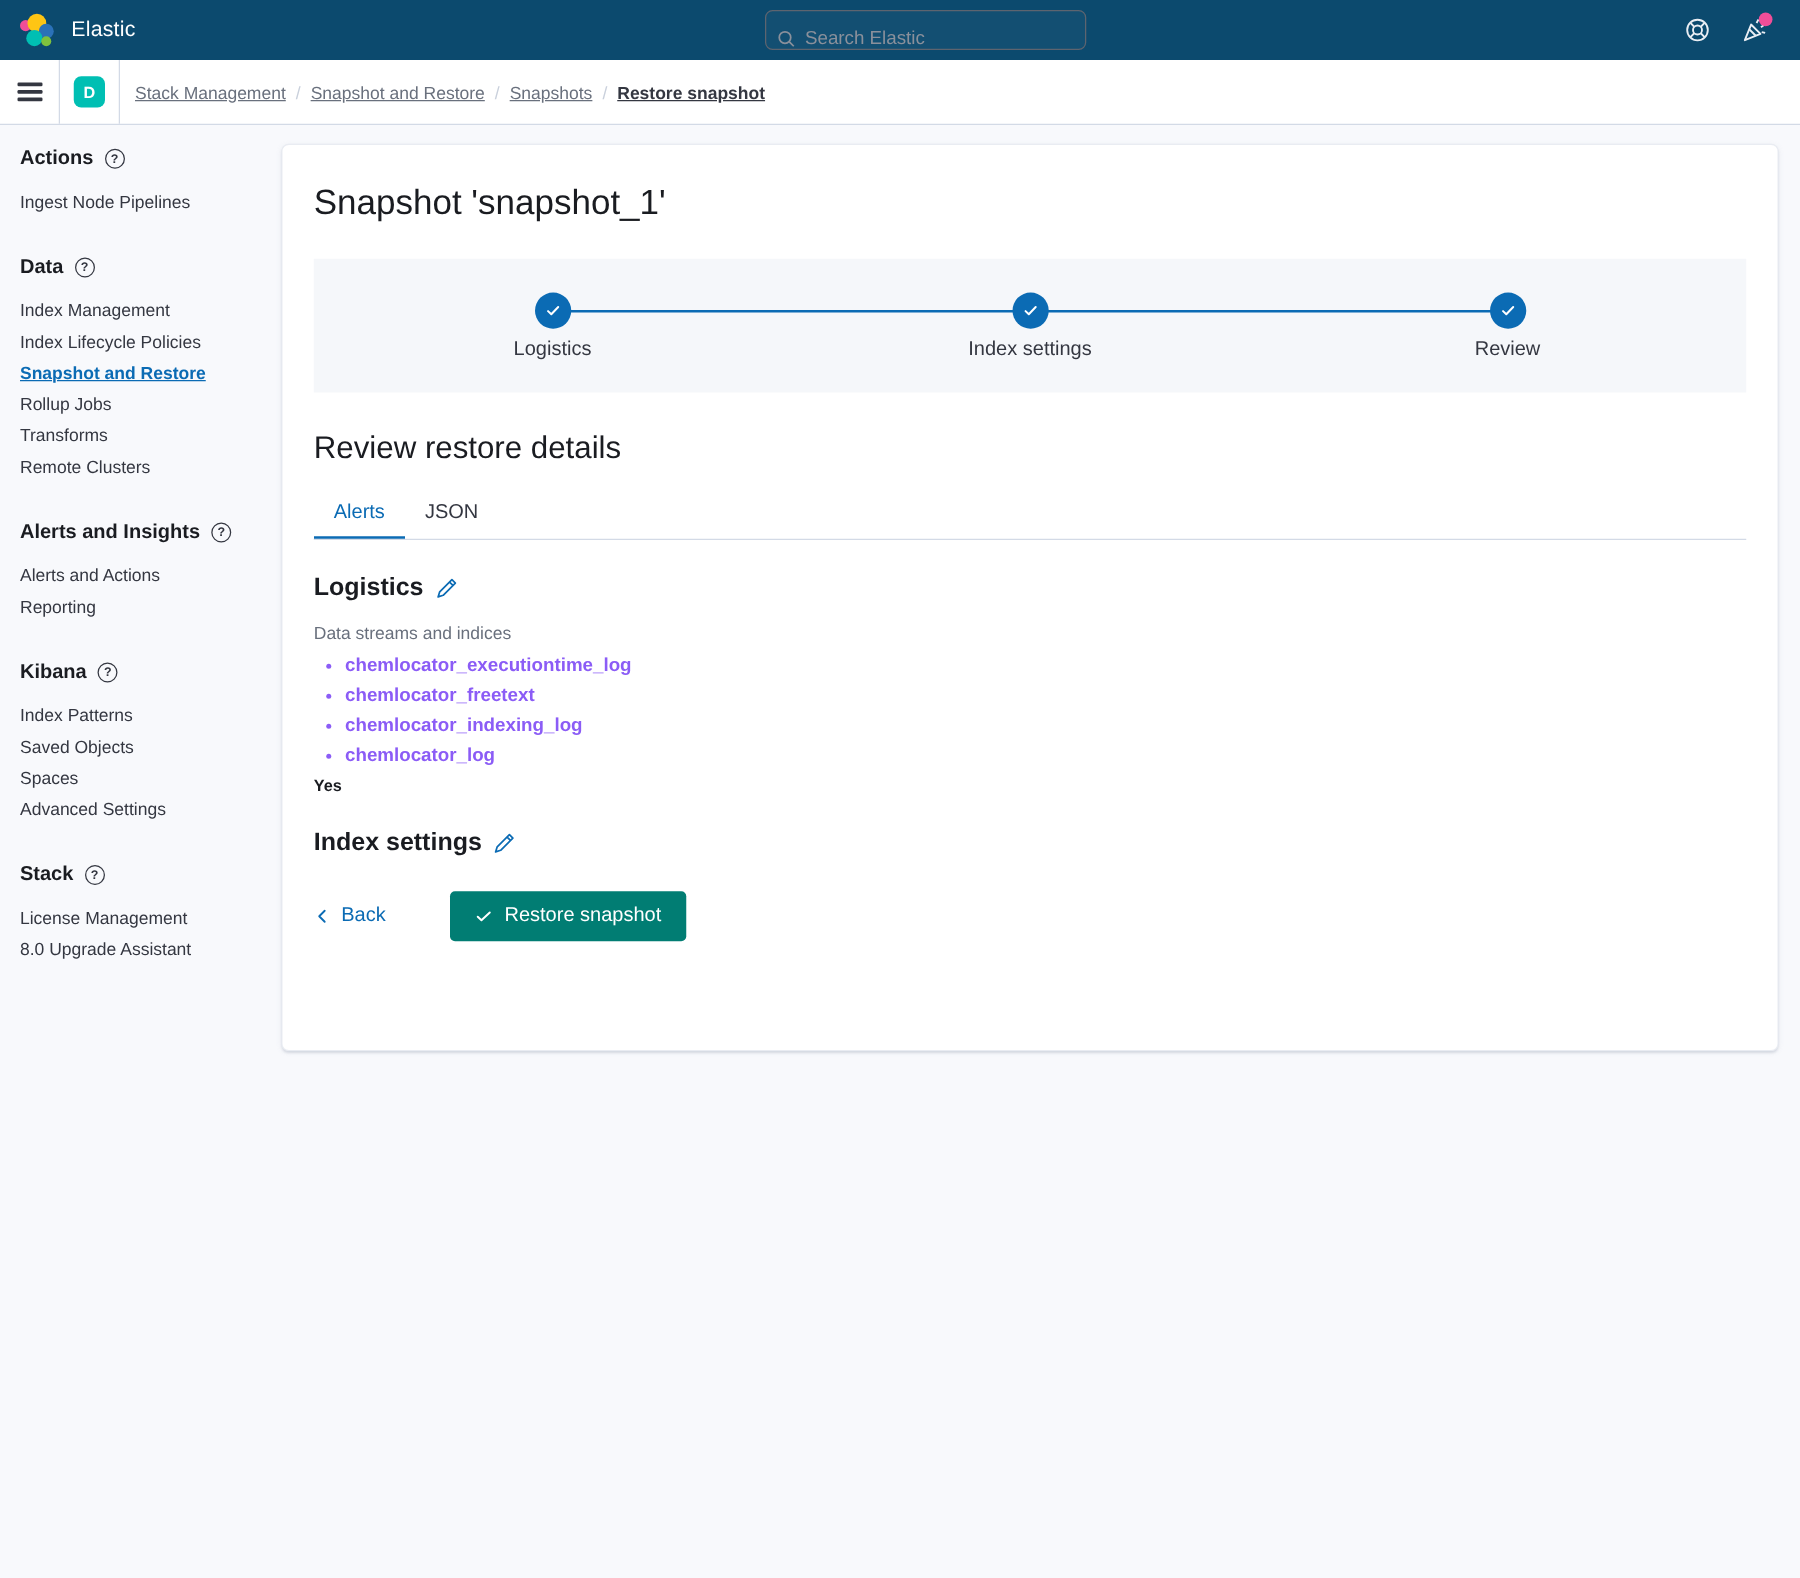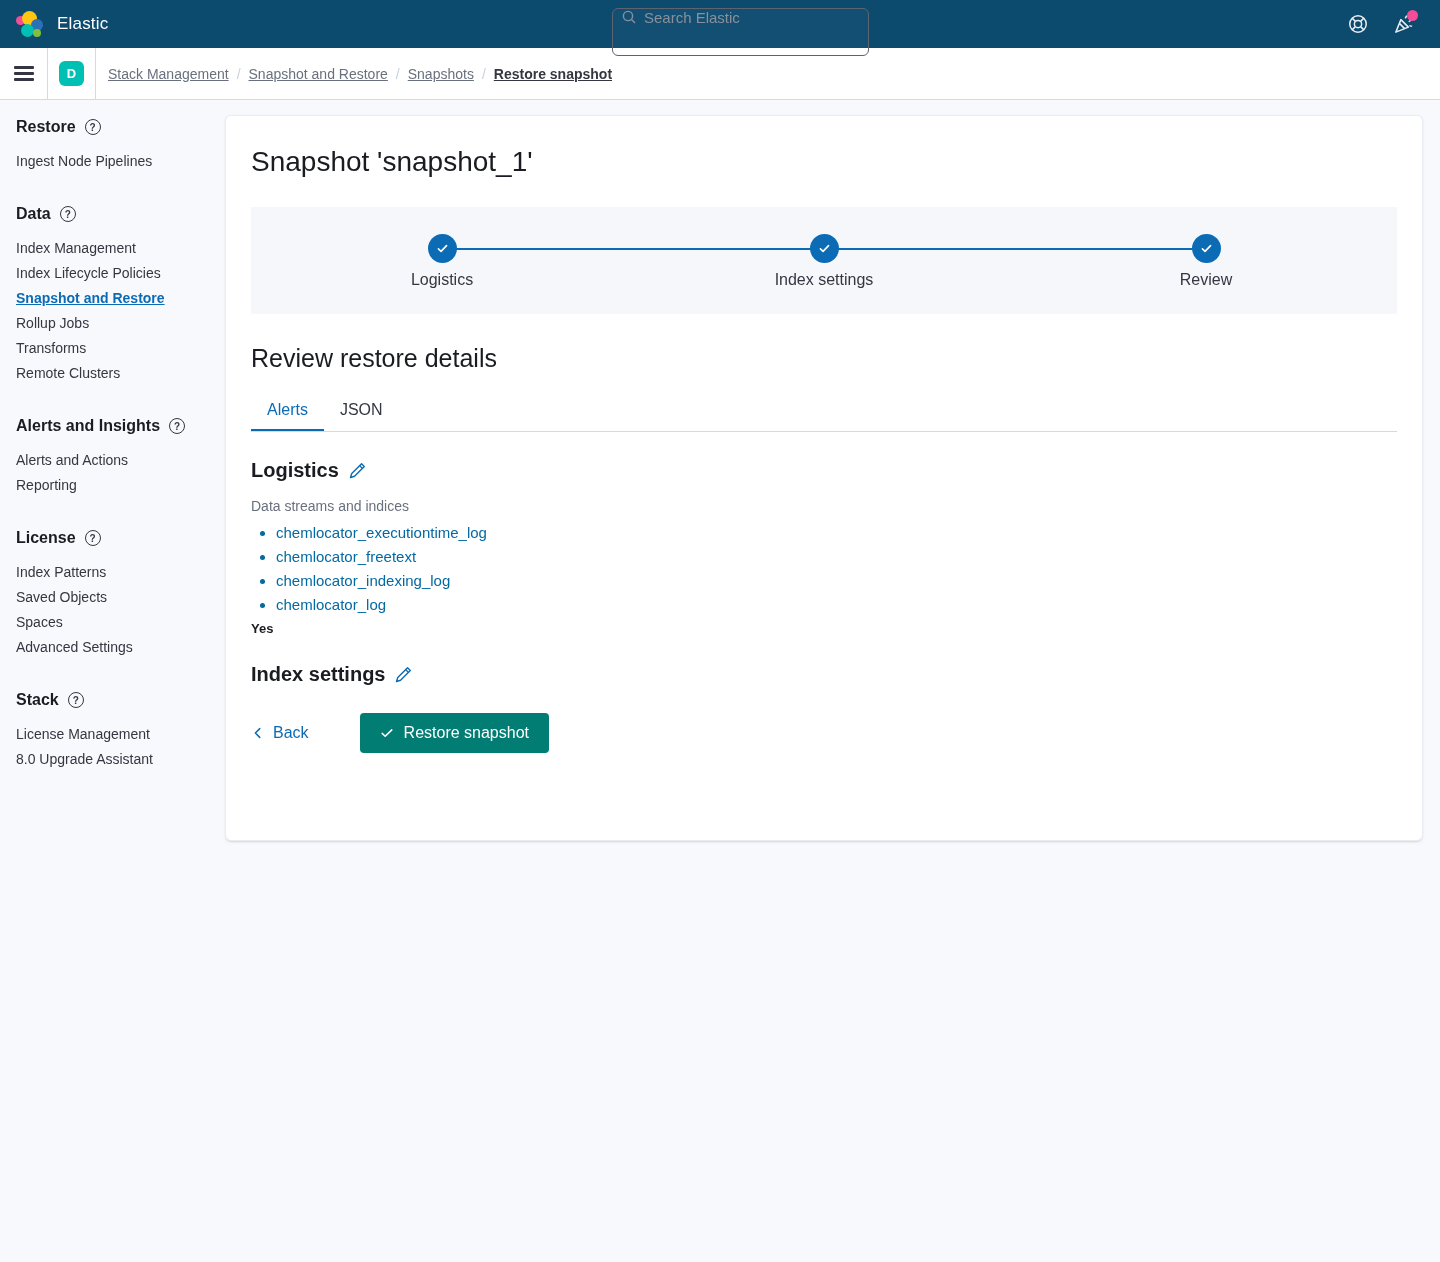--- a/index.html
+++ b/index.html
@@ -8,22 +8,22 @@
   
   .topbar { height:48px; background:#0c4a6e; display:flex; align-items:center; padding:0 16px; position:relative; }
   .logo { width:27px; height:27px; position:relative; margin-right:14px; flex:none; }
   .logo i { position:absolute; border-radius:50%; display:block; }
   .logo .c-yellow { width:15px; height:15px; left:6px; top:0;  background:#FEC514; }
   .logo .c-pink   { width:9px;  height:9px;  left:0;  top:5px; background:#F04E98; }
   .logo .c-blue   { width:12px; height:12px; left:15px;top:8px; background:#2B71B8; }
   .logo .c-teal   { width:13px; height:13px; left:5px; top:13px;background:#00BFB3; }
   .logo .c-green  { width:8px;  height:8px;  left:17px;top:18px;background:#7FC13D; }
   .brand { color:#FFFFFF; font-size:17px; letter-spacing:.2px; }
-  .search-wrap { position:absolute; left:612px; top:8px; width:257px; height:48px;
-    border:1px solid #5E646F; border-radius:6px; display:flex; align-items:flex-start; padding:0 8px;
+  .search-wrap { position:absolute; left:612px; top:8px; width:257px; height:32px;
+    border:1px solid #5E646F; border-radius:6px; display:flex; align-items:flex-end; padding:0 8px;
     background:rgba(255,255,255,0.03); }
   .search-wrap svg { flex:none; margin-right:7px; }
   .search-input { background:transparent; border:none; outline:none; color:#DFE5EF; font-size:15px; width:100%; }
   .search-input::placeholder { color:#8A909B; }
   .top-icons { margin-left:auto; display:flex; align-items:center; gap:26px; padding-right:10px; }
   .icon-btn { position:relative; width:20px; height:20px; cursor:pointer; }
   .notif-dot { position:absolute; right:-4px; top:-4px; width:11px; height:11px; border-radius:50%; background:#F04E98; }
 
   
   .crumb-bar { height:52px; background:#FFFFFF; border-bottom:1px solid #D3DAE6; display:flex; align-items:center; }
@@ -68,21 +68,21 @@
   .tabs { display:flex; border-bottom:1px solid #D3DAE6; margin-top:17px; }
   .tab { height:41px; line-height:39px; padding:0 16px; font-size:16px; color:#343741; cursor:pointer; }
   .tab.active { color:#0B6BB4; box-shadow:inset 0 -2px 0 #0B6BB4; }
 
   .sec-head { display:flex; align-items:center; gap:10px; margin-top:27px; }
   .sec-title { font-size:20px; font-weight:600; color:#1A1C21; }
   .edit-icon { cursor:pointer; display:inline-flex; }
 
   .field-label { color:#69707D; font-size:14px; margin-top:16px; }
   ul.indices { margin:7px 0 0; padding-left:25px; }
-  ul.indices li { font-size:15px; font-weight:400; color:#0369a1; line-height:24px; }
+  ul.indices li { font-size:15px; font-weight:700; color:#8b5cf6; line-height:24px; }
   .bold-value { font-size:13px; font-weight:700; color:#1A1C21; margin-top:4px; }
   .plain-text { font-size:16px; color:#343741; margin-top:13px; }
 
   .actions { margin-top:27px; display:flex; align-items:center; gap:51px; }
   .back-link { display:flex; align-items:center; gap:8px; color:#0B6BB4; font-size:16px; background:none; border:none; cursor:pointer; }
   .restore-btn { background:#017D73; color:#FFFFFF; border:none; border-radius:4px; height:40px;
     padding:0 20px; font-size:16px; display:flex; align-items:center; gap:10px; cursor:pointer; font-family:inherit; }
 </style>
 </head>
 <body>
@@ -142,21 +142,21 @@
     <span class="crumb current">Restore snapshot</span>
   </div>
 </nav>
 
 <div class="content">
 
   <aside class="sidebar">
 
     <div class="side-section">
       <div class="side-head">
-        <span class="side-title">Restore</span>
+        <span class="side-title">Actions</span>
         <span class="qicon">?</span>
       </div>
       <a class="side-item">Ingest Node Pipelines</a>
     </div>
 
     <div class="side-section">
       <div class="side-head">
         <span class="side-title">Data</span>
         <span class="qicon">?</span>
       </div>
@@ -172,21 +172,21 @@
       <div class="side-head">
         <span class="side-title">Alerts and Insights</span>
         <span class="qicon">?</span>
       </div>
       <a class="side-item">Alerts and Actions</a>
       <a class="side-item">Reporting</a>
     </div>
 
     <div class="side-section">
       <div class="side-head">
-        <span class="side-title">License</span>
+        <span class="side-title">Kibana</span>
         <span class="qicon">?</span>
       </div>
       <a class="side-item">Index Patterns</a>
       <a class="side-item">Saved Objects</a>
       <a class="side-item">Spaces</a>
       <a class="side-item">Advanced Settings</a>
     </div>
 
     <div class="side-section">
       <div class="side-head">

